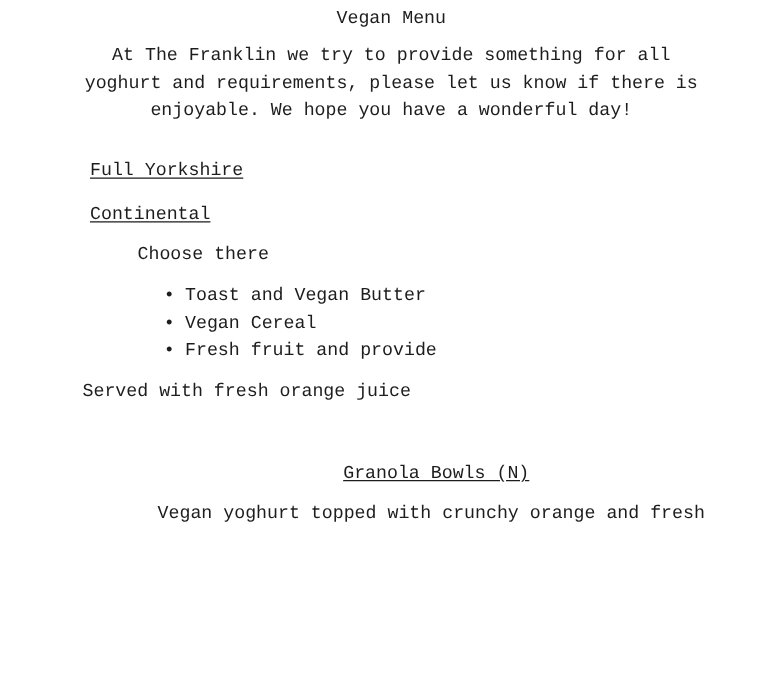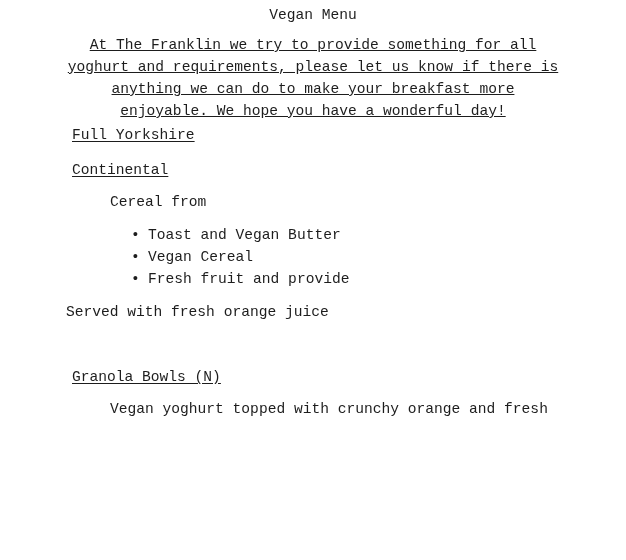--- a/index.html
+++ b/index.html
@@ -23,22 +23,21 @@
     font-weight: normal;
     color: var(--text-color, #1d1d1d);
     background: var(--bg-color, #ffffff);
   }
   .title {
     text-align: center;
     margin: 0 0 8px 0;
   }
   .intro {
     text-align: center;
-    margin: 0 60px 2px 60px;
-    text-decoration: underline;
+    margin: 0 60px 26px 60px;
   }
   .heading {
     margin-left: 72px;
     margin-bottom: 10px;
     text-decoration: underline;
     text-underline-offset: 2px;
   }
   .sec-fy .heading { margin-bottom: 13px; }
   .desc {
     margin-left: 110px;
@@ -62,43 +61,43 @@
     display: flex;
     align-items: baseline;
   }
   .bullet-dot {
     display: inline-block;
     width: 17px;
     flex: 0 0 17px;
   }
   .sec-granola {
     margin-top: 43px;
+    text-align: center;
   }
 </style>
 </head>
 <body>
 
 <div class="page">
 
   <div class="title">Vegan Menu</div>
 
   <div class="intro">
     <div>At The Franklin we try to provide something for all</div>
     <div>yoghurt and requirements, please let us know if there is</div>
-    <div>anything we can do to make your breakfast more</div>
     <div>enjoyable. We hope you have a wonderful day!</div>
   </div>
 
   <section class="sec-fy">
     <div class="heading">Full Yorkshire</div>
   </section>
 
   <section class="sec-continental">
     <div class="heading">Continental</div>
-    <div class="lead">Cereal from</div>
+    <div class="lead">Choose there</div>
     <ul class="bullets">
       <li>
         <span class="bullet-dot">•</span>
         <span>Toast and Vegan Butter</span>
       </li>
       <li>
         <span class="bullet-dot">•</span>
         <span>Vegan Cereal</span>
       </li>
       <li>

